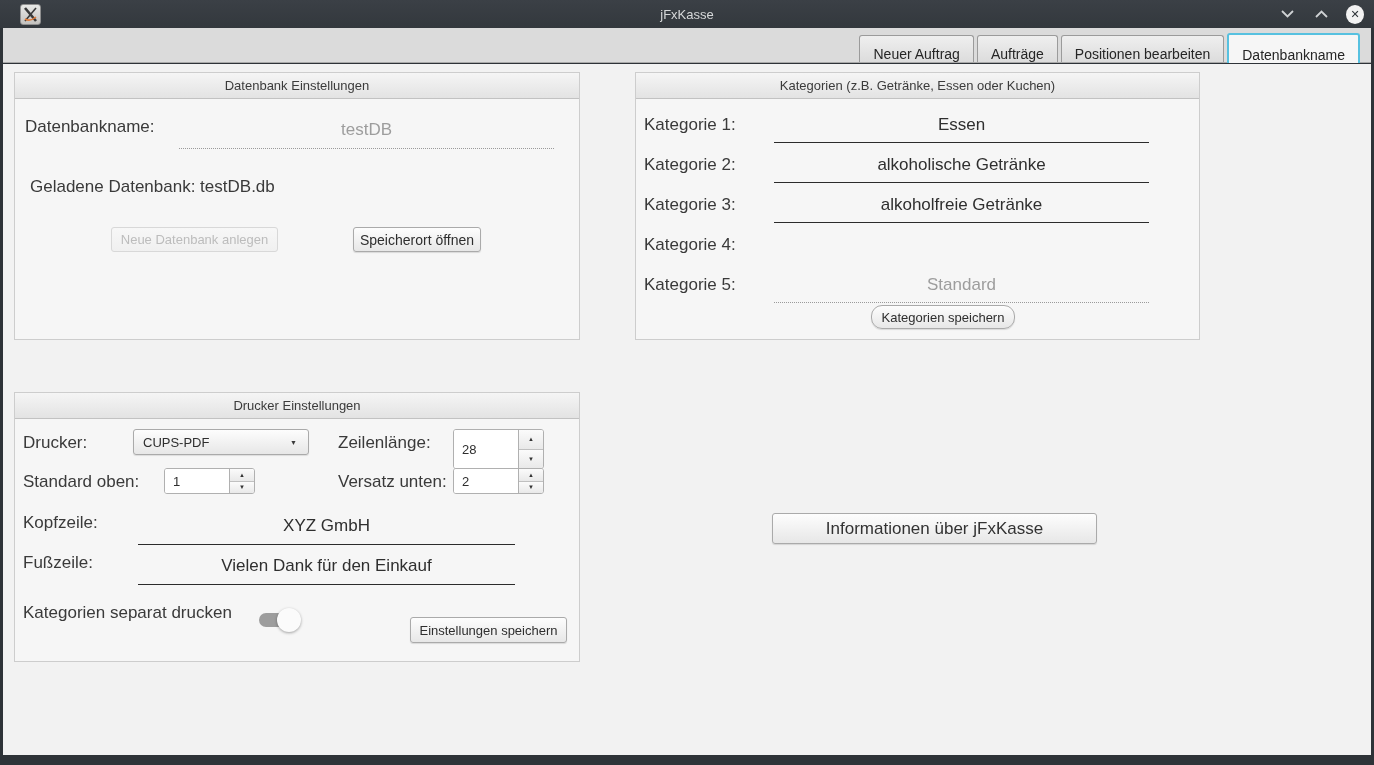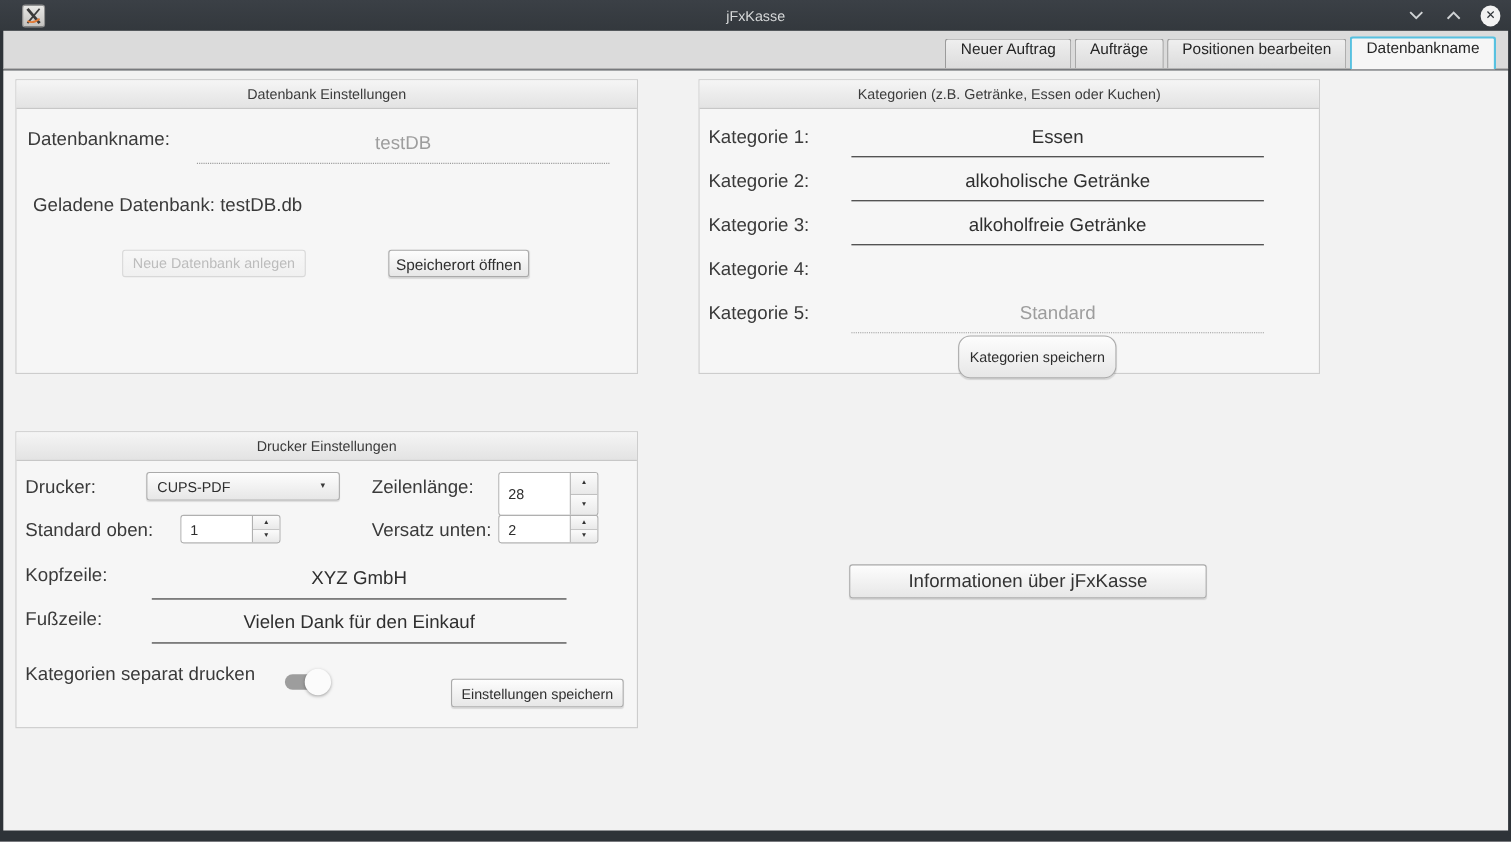--- a/index.html
+++ b/index.html
@@ -43,21 +43,21 @@
     background:#dbdbdb; border-bottom:1px solid #a9a9a9;
     display:flex; align-items:flex-end; justify-content:flex-end;
     padding-right:11px;
   }
   .tab {
     height:27px; margin-left:3px; padding:0 13px;
     background:linear-gradient(#efefef,#dcdcdc);
     border:1px solid #9b9b9b; border-bottom:none;
     border-radius:3px 3px 0 0;
     font-size:14px; color:#252525;
-    display:flex; align-items:flex-start; cursor:pointer; position:relative;
+    display:flex; align-items:flex-end; cursor:pointer; position:relative;
   }
   .tab.selected {
     height:30px; background:#f6f6f6;
     border:2px solid #57c1e0; border-bottom:none;
     margin-bottom:-1px; z-index:2;
   }
 
   
   .content {
     position:absolute; top:64px; left:3px; right:3px; bottom:10px;
@@ -212,21 +212,21 @@
         <div class="ufield" style="left:138px; top:48px; width:375px; height:36px;">alkoholische Getränke</div>
 
         <div class="lbl" style="left:8px; top:96px;">Kategorie 3:</div>
         <div class="ufield" style="left:138px; top:88px; width:375px; height:36px;">alkoholfreie Getränke</div>
 
         <div class="lbl" style="left:8px; top:136px;">Kategorie 4:</div>
 
         <div class="lbl" style="left:8px; top:176px;">Kategorie 5:</div>
         <div class="ufield placeholder" style="left:138px; top:168px; width:375px; height:36px;">Standard</div>
 
-        <button class="btn small" style="left:221px; top:206px; width:144px; height:39px;border-radius:11px;">Kategorien speichern</button>
+        <button class="btn small" style="left:221px; top:206px; width:144px; height:24px;border-radius:11px;">Kategorien speichern</button>
       </div>
     </div>
 
     <div class="panel" style="left:11px; top:328px; width:566px; height:270px;">
       <div class="panel-header">Drucker Einstellungen</div>
       <div class="panel-body">
 
         <div class="lbl" style="left:8px; top:14px;">Drucker:</div>
         <div class="combo" style="left:118px; top:10px; width:176px; height:26px;">
           <span>CUPS-PDF</span>

